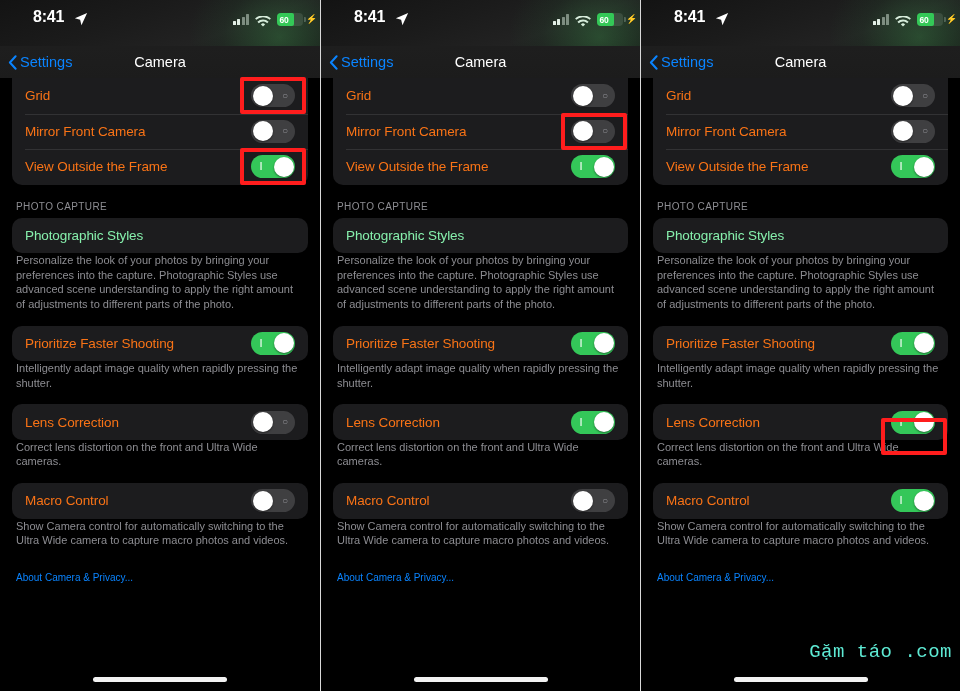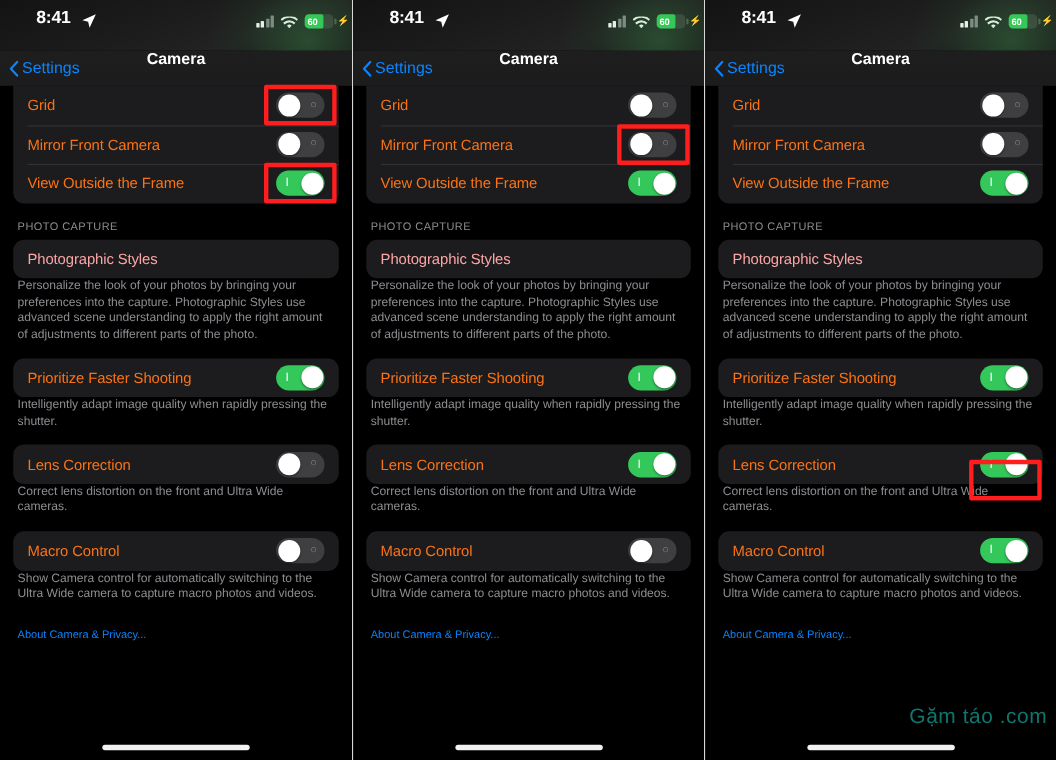--- a/index.html
+++ b/index.html
@@ -82,31 +82,31 @@
   }
   .battery::after {
     content: ""; position: absolute; right: -3px; top: 4px;
     width: 2px; height: 5px; background: #555; border-radius: 0 1px 1px 0;
   }
 
   
   .navbar {
     position: relative; height: 32px;
     background: linear-gradient(180deg, #1e1e1e 0%, #1c1c1c 100%);
-    display: flex; 
+    display: flex; align-items: center;
   }
   .nav-back {
     display: flex; align-items: center; gap: 3px;
     margin-left: 8px; color: #0a84ff;
     font-size: 14.5px; cursor: pointer;
   }
   .nav-back .chev { width: 9px; height: 15px; display:block; }
   .nav-title {
     position: absolute; left: 0; right: 0; text-align: center;
-    color: #fff; font-size: 14.5px; font-weight: bold;
+    color: #fff; font-size: 14.5px; font-weight: normal;
     pointer-events: none;
   }
 
   
   .content { position: relative; padding: 0 12px; }
   .group {
     background: #1c1c1e;
     border-radius: 10px;
     overflow: hidden;
   }
@@ -118,21 +118,21 @@
     padding: 0 13px;
   }
   .row + .row::before {
     content: ""; position: absolute; left: 13px; right: 0; top: 0;
     height: 1px; background: #323234;
   }
   .row .label {
     color: #f97316; font-size: 13.5px; flex: 1;
     letter-spacing: -0.1px;
   }
-  .row .label.link { color: #fca5a5; }
+  .row .label.link { color: #86efac; }
 
   
   .toggle {
     position: relative;
     width: 44px; height: 23px;
     border-radius: 12px;
     flex: 0 0 44px;
     cursor: pointer;
   }
   .toggle.off { background: #3f3f41; }
@@ -178,23 +178,24 @@
     border: 4px solid #ff1d1d;
     border-radius: 2px;
     pointer-events: none;
     z-index: 30;
   }
 
   
   .watermark {
     position: absolute;
     right: 8px; bottom: 28px;
-    color: #0f766e; font-size: 19px;
+    color: #5eead4; font-size: 19px;
     letter-spacing: 0.5px;
     z-index: 20;
+    font-family: Liberation Mono, monospace;
   }
   .home-ind {
     position: absolute;
     left: 50%; transform: translateX(-50%);
     bottom: 9px;
     width: 134px; height: 5px;
     border-radius: 3px; background: #f2f2f2;
   }
 </style>
 </head>

